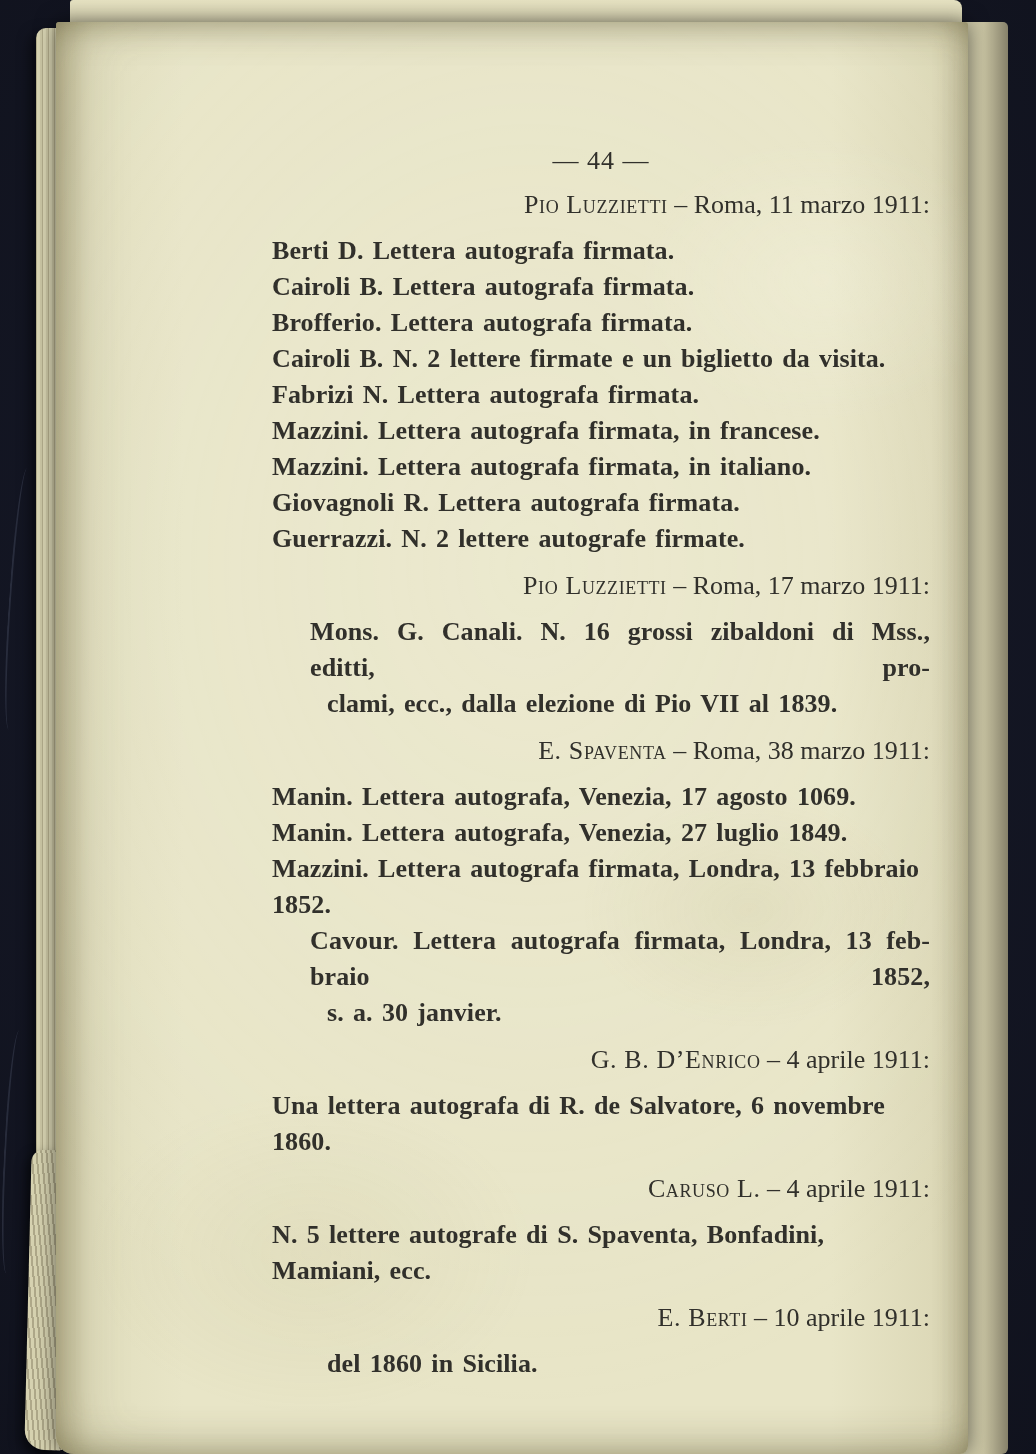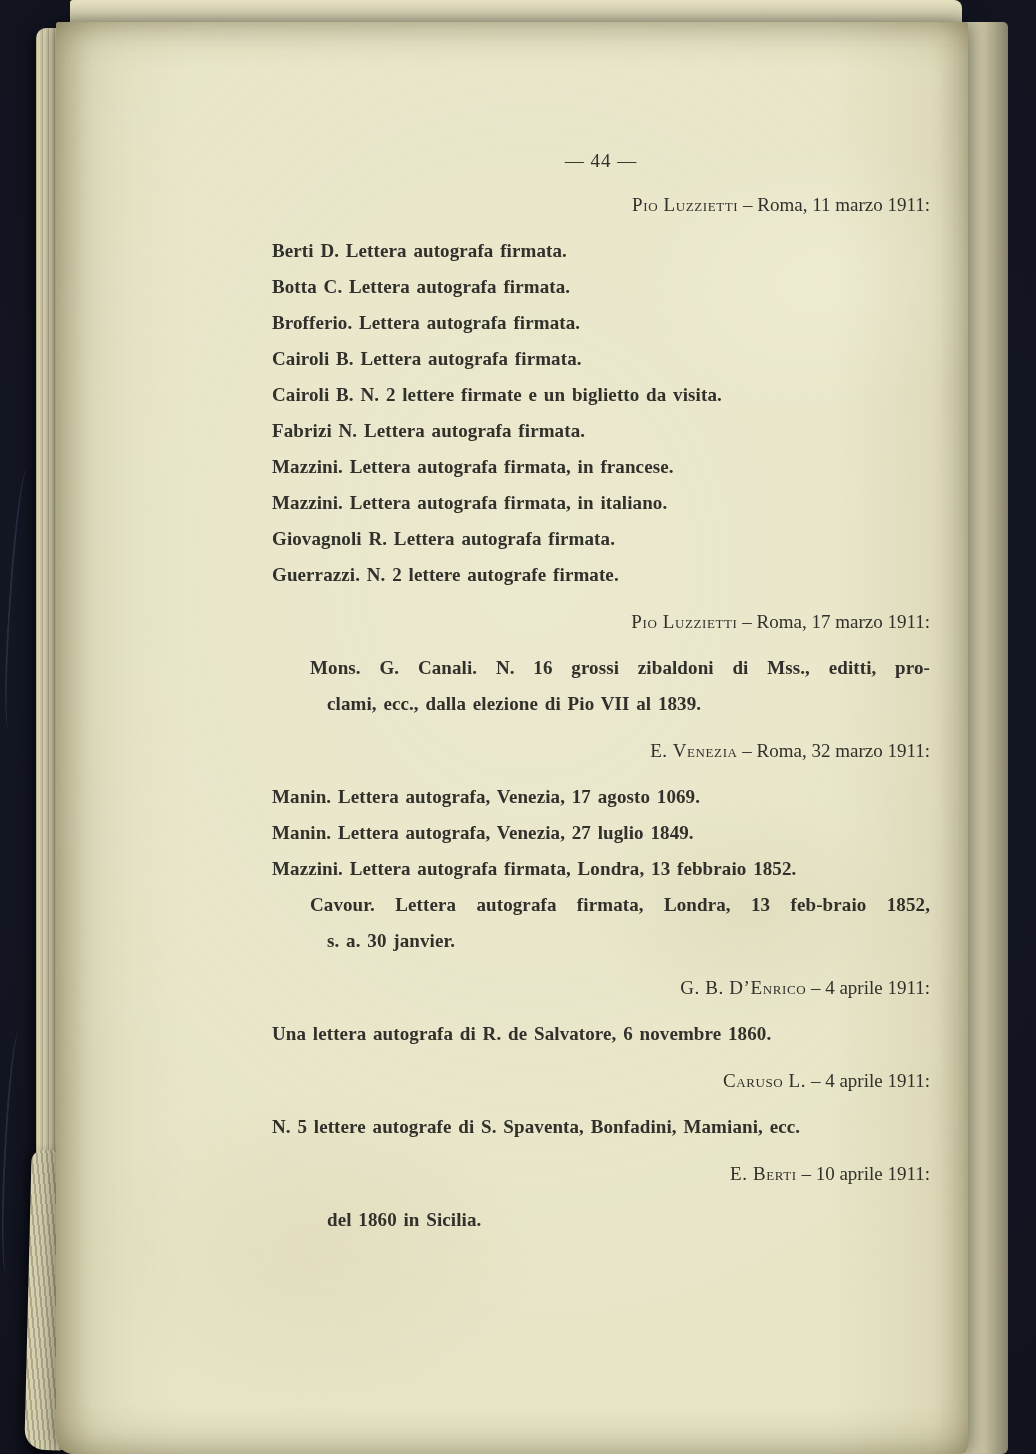--- a/index.html
+++ b/index.html
@@ -72,21 +72,21 @@
       radial-gradient(260px 200px at 84% 18%, rgba(255,255,240,.20), transparent 70%),
       radial-gradient(240px 170px at 76% 62%, rgba(160,150,95,.10), transparent 70%),
       radial-gradient(320px 230px at 28% 86%, rgba(160,150,95,.09), transparent 70%),
       radial-gradient(120% 95% at 52% 38%, rgba(255,255,248,.16), rgba(0,0,0,0) 62%);
   }
 
   
   .content{
     position:absolute; left:216px; top:124px; width:658px;
     color:var(--ink);
-    font-size:19px; line-height:36px;
+    font-size:26px; line-height:36px;
   }
   .page-number{
     text-align:center; letter-spacing:1px; line-height:30px; margin-bottom:2px;
   }
   .heading{
     text-align:right; margin:11px 0 10px; white-space:nowrap;
   }
   .sc{ font-variant:small-caps; letter-spacing:.6px; }
   .entry{
     margin:0; word-spacing:.10em; letter-spacing:.1px;
@@ -107,27 +107,24 @@
 
 <div class="page">
   <div class="content">
     <div class="page-number">— 44 —</div>
     <div id="sections">
         <div class="heading"><span class="sc">Pio Luzzietti</span><span> – Roma, 11 marzo 1911:</span></div>
         <p class="entry">
           <span class="line">Berti D. Lettera autografa firmata.</span>
         </p>
         <p class="entry">
-          <span class="line">Botta C. Lettera autografa firmata.</span>
+          <span class="line">Cairoli B. Lettera autografa firmata.</span>
         </p>
         <p class="entry">
           <span class="line">Brofferio. Lettera autografa firmata.</span>
-        </p>
-        <p class="entry">
-          <span class="line">Cairoli B. Lettera autografa firmata.</span>
         </p>
         <p class="entry">
           <span class="line">Cairoli B. N. 2 lettere firmate e un biglietto da visita.</span>
         </p>
         <p class="entry">
           <span class="line">Fabrizi N. Lettera autografa firmata.</span>
         </p>
         <p class="entry">
           <span class="line">Mazzini. Lettera autografa firmata, in francese.</span>
         </p>
@@ -138,21 +135,21 @@
           <span class="line">Giovagnoli R. Lettera autografa firmata.</span>
         </p>
         <p class="entry">
           <span class="line">Guerrazzi. N. 2 lettere autografe firmate.</span>
         </p>
         <div class="heading"><span class="sc">Pio Luzzietti</span><span> – Roma, 17 marzo 1911:</span></div>
         <p class="entry">
           <span class="line j">Mons. G. Canali. N. 16 grossi zibaldoni di Mss., editti, pro-</span>
           <span class="line cont">clami, ecc., dalla elezione di Pio VII al 1839.</span>
         </p>
-        <div class="heading"><span class="sc">E. Venezia</span><span> – Roma, 32 marzo 1911:</span></div>
+        <div class="heading"><span class="sc">E. Spaventa</span><span> – Roma, 38 marzo 1911:</span></div>
         <p class="entry">
           <span class="line">Manin. Lettera autografa, Venezia, 17 agosto 1069.</span>
         </p>
         <p class="entry">
           <span class="line">Manin. Lettera autografa, Venezia, 27 luglio 1849.</span>
         </p>
         <p class="entry">
           <span class="line">Mazzini. Lettera autografa firmata, Londra, 13 febbraio 1852.</span>
         </p>
         <p class="entry">

